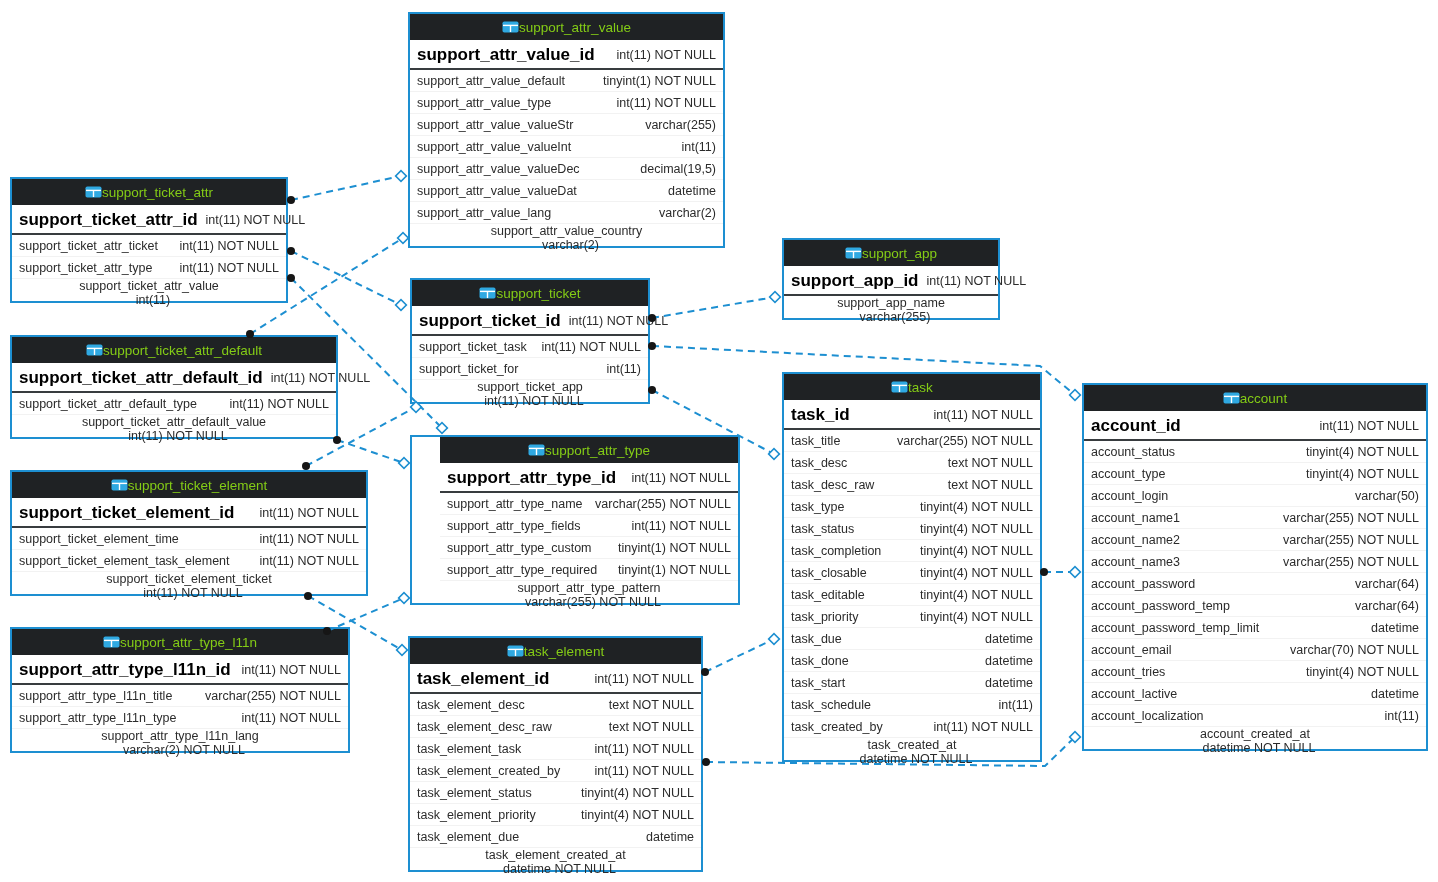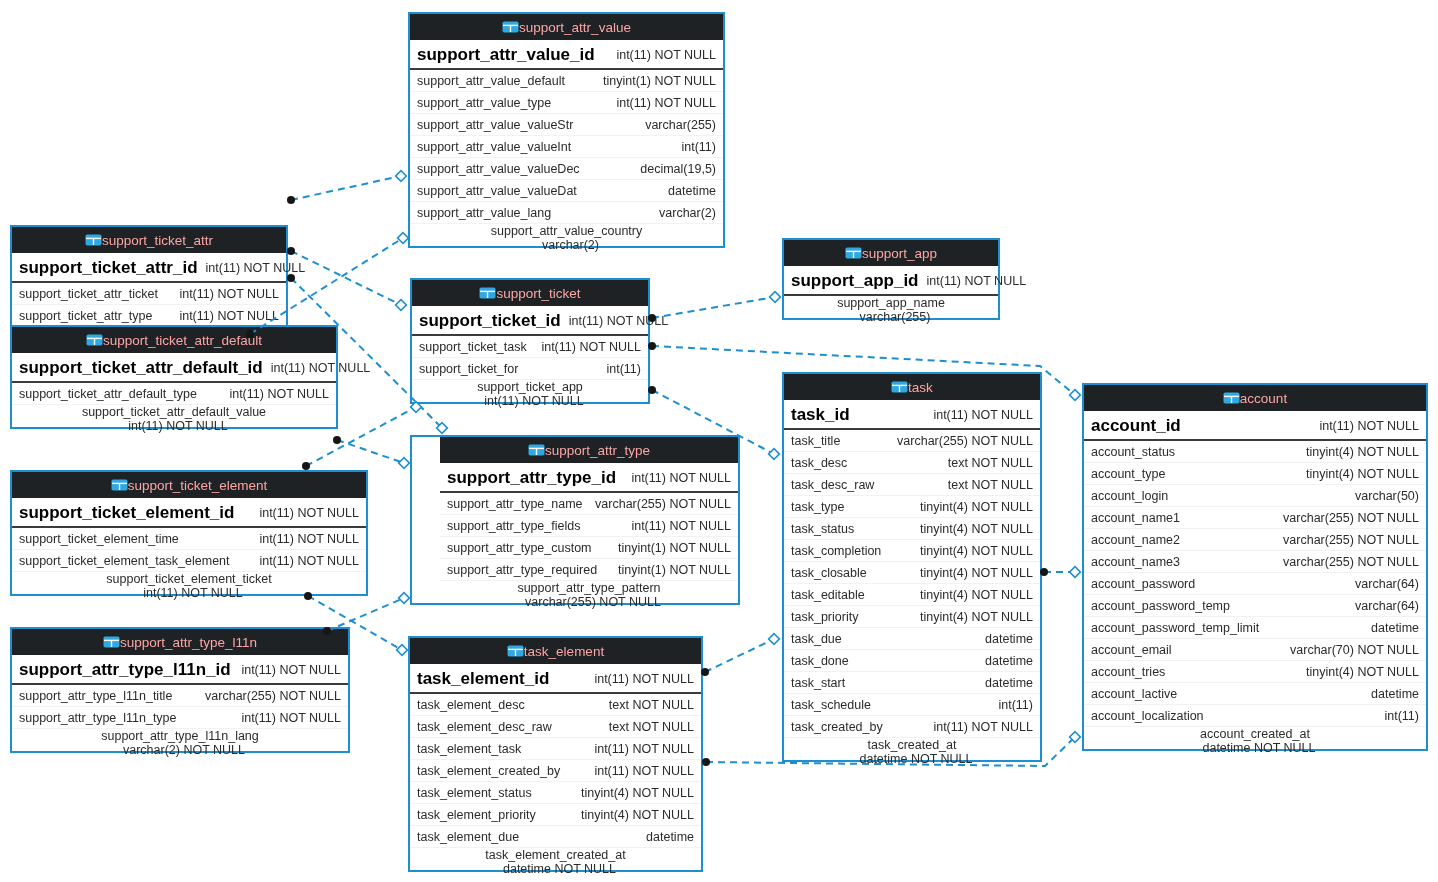--- a/index.html
+++ b/index.html
@@ -20,21 +20,21 @@
   .tbl {
     position: absolute;
     box-sizing: border-box;
     background: #ffffff;
     border: 2px solid #1d8fd1;
     z-index: 2;
   }
   .tbl-header {
     height: 26px;
     background: #1f2224;
-    color: #fca5a5;
+    color: #84cc16;
     display: flex;
     align-items: center;
     justify-content: center;
     font-size: 13.5px;
     border-bottom: 2px solid #ffffff;
     white-space: nowrap;
     cursor: move;
   }
   .pk-section { border-bottom: 2px solid #383c3f; }
   .row {
@@ -183,21 +183,21 @@
         <div class="row">
           <span class="fname">support_attr_value_lang</span>
           <span class="ftype">varchar(2)</span>
         </div>
         <div class="row">
           <span class="fname">support_attr_value_country</span>
           <span class="ftype">varchar(2)</span>
         </div>
       </div>
     </div>
-    <div class="tbl" style="left: 10px; top: 177px; width: 278px; margin-top: 48px;">
+    <div class="tbl" style="left: 10px; top: 177px; width: 278px;">
       <div class="tbl-header">
         <svg width="17" height="12" viewBox="0 0 17 12">
           <rect x="0.5" y="0.5" width="16" height="11" rx="1.8" fill="#2fa9e2"></rect>
           <line x1="1" y1="4.4" x2="16" y2="4.4" stroke="#ffffff" stroke-width="1.4"></line>
           <line x1="8.5" y1="4.4" x2="8.5" y2="11" stroke="#ffffff" stroke-width="1.4"></line>
         </svg>
         <span>support_ticket_attr</span>
       </div>
       <div class="pk-section">
         <div class="row">
@@ -213,21 +213,21 @@
         <div class="row">
           <span class="fname">support_ticket_attr_type</span>
           <span class="ftype">int(11) NOT NULL</span>
         </div>
         <div class="row">
           <span class="fname">support_ticket_attr_value</span>
           <span class="ftype">int(11)</span>
         </div>
       </div>
     </div>
-    <div class="tbl" style="left: 10px; top: 325px; width: 328px;">
+    <div class="tbl" style="left: 10px; top: 335px; width: 328px;">
       <div class="tbl-header">
         <svg width="17" height="12" viewBox="0 0 17 12">
           <rect x="0.5" y="0.5" width="16" height="11" rx="1.8" fill="#2fa9e2"></rect>
           <line x1="1" y1="4.4" x2="16" y2="4.4" stroke="#ffffff" stroke-width="1.4"></line>
           <line x1="8.5" y1="4.4" x2="8.5" y2="11" stroke="#ffffff" stroke-width="1.4"></line>
         </svg>
         <span>support_ticket_attr_default</span>
       </div>
       <div class="pk-section">
         <div class="row">

